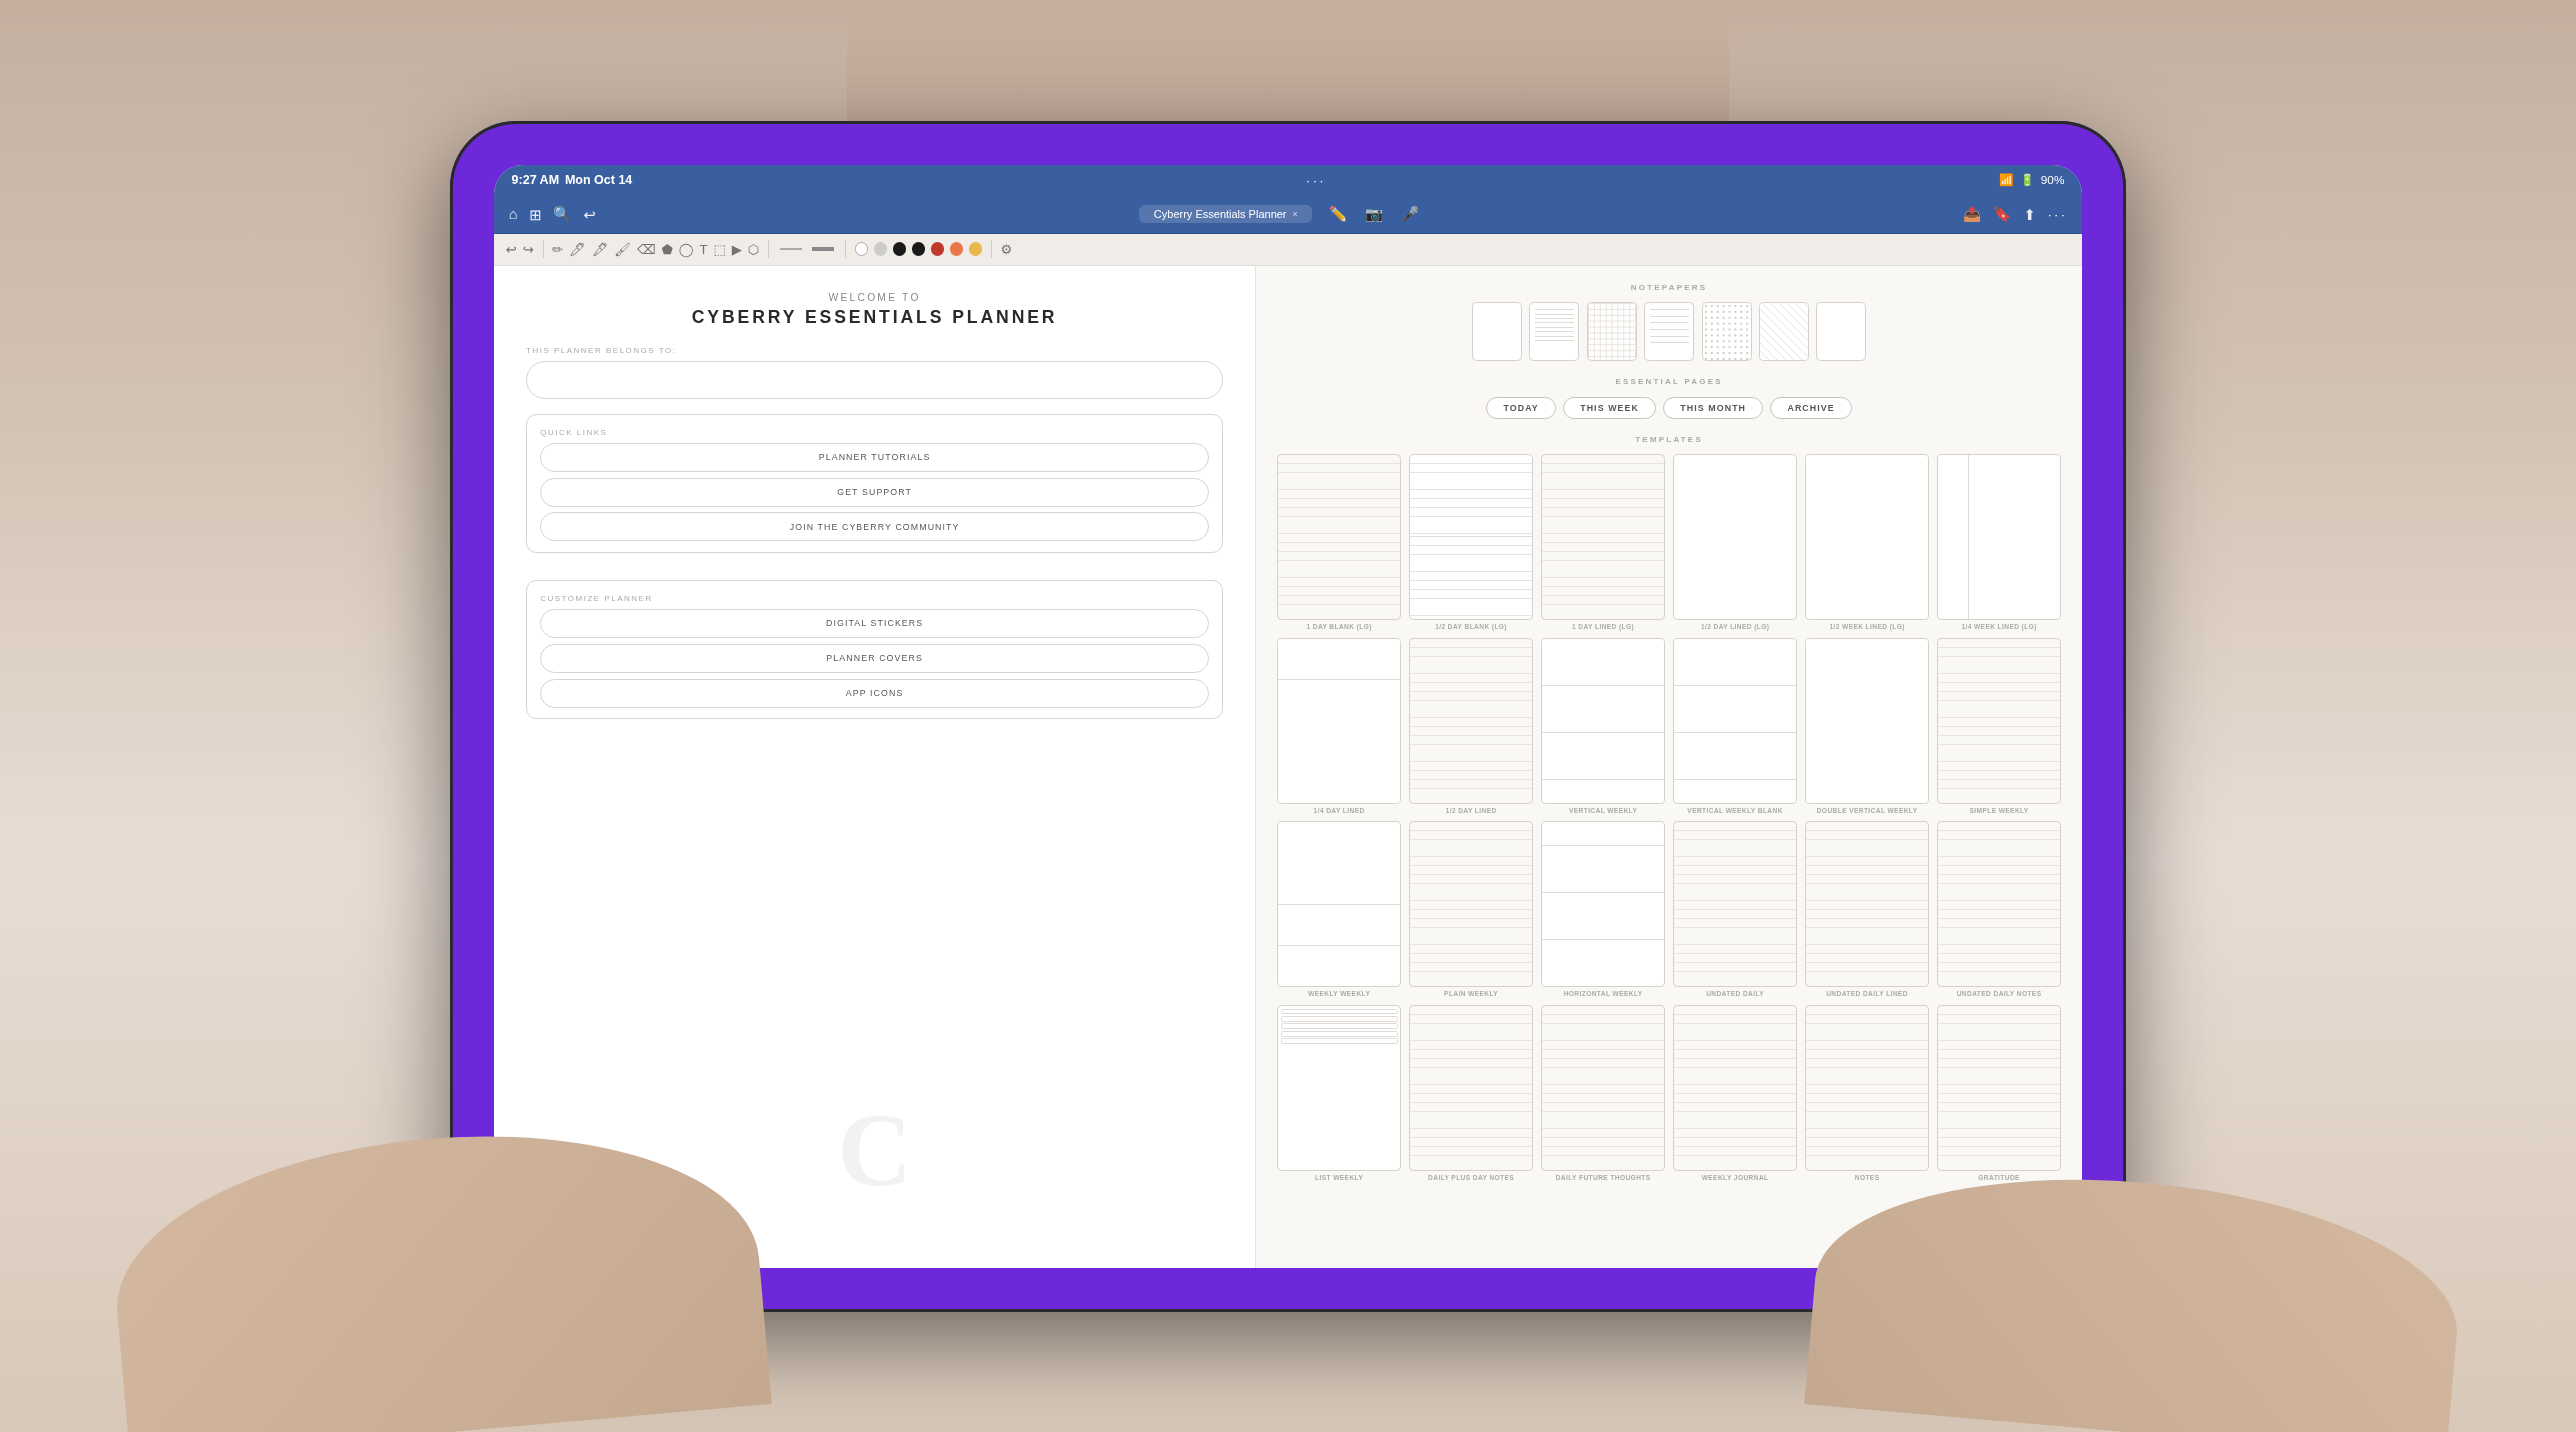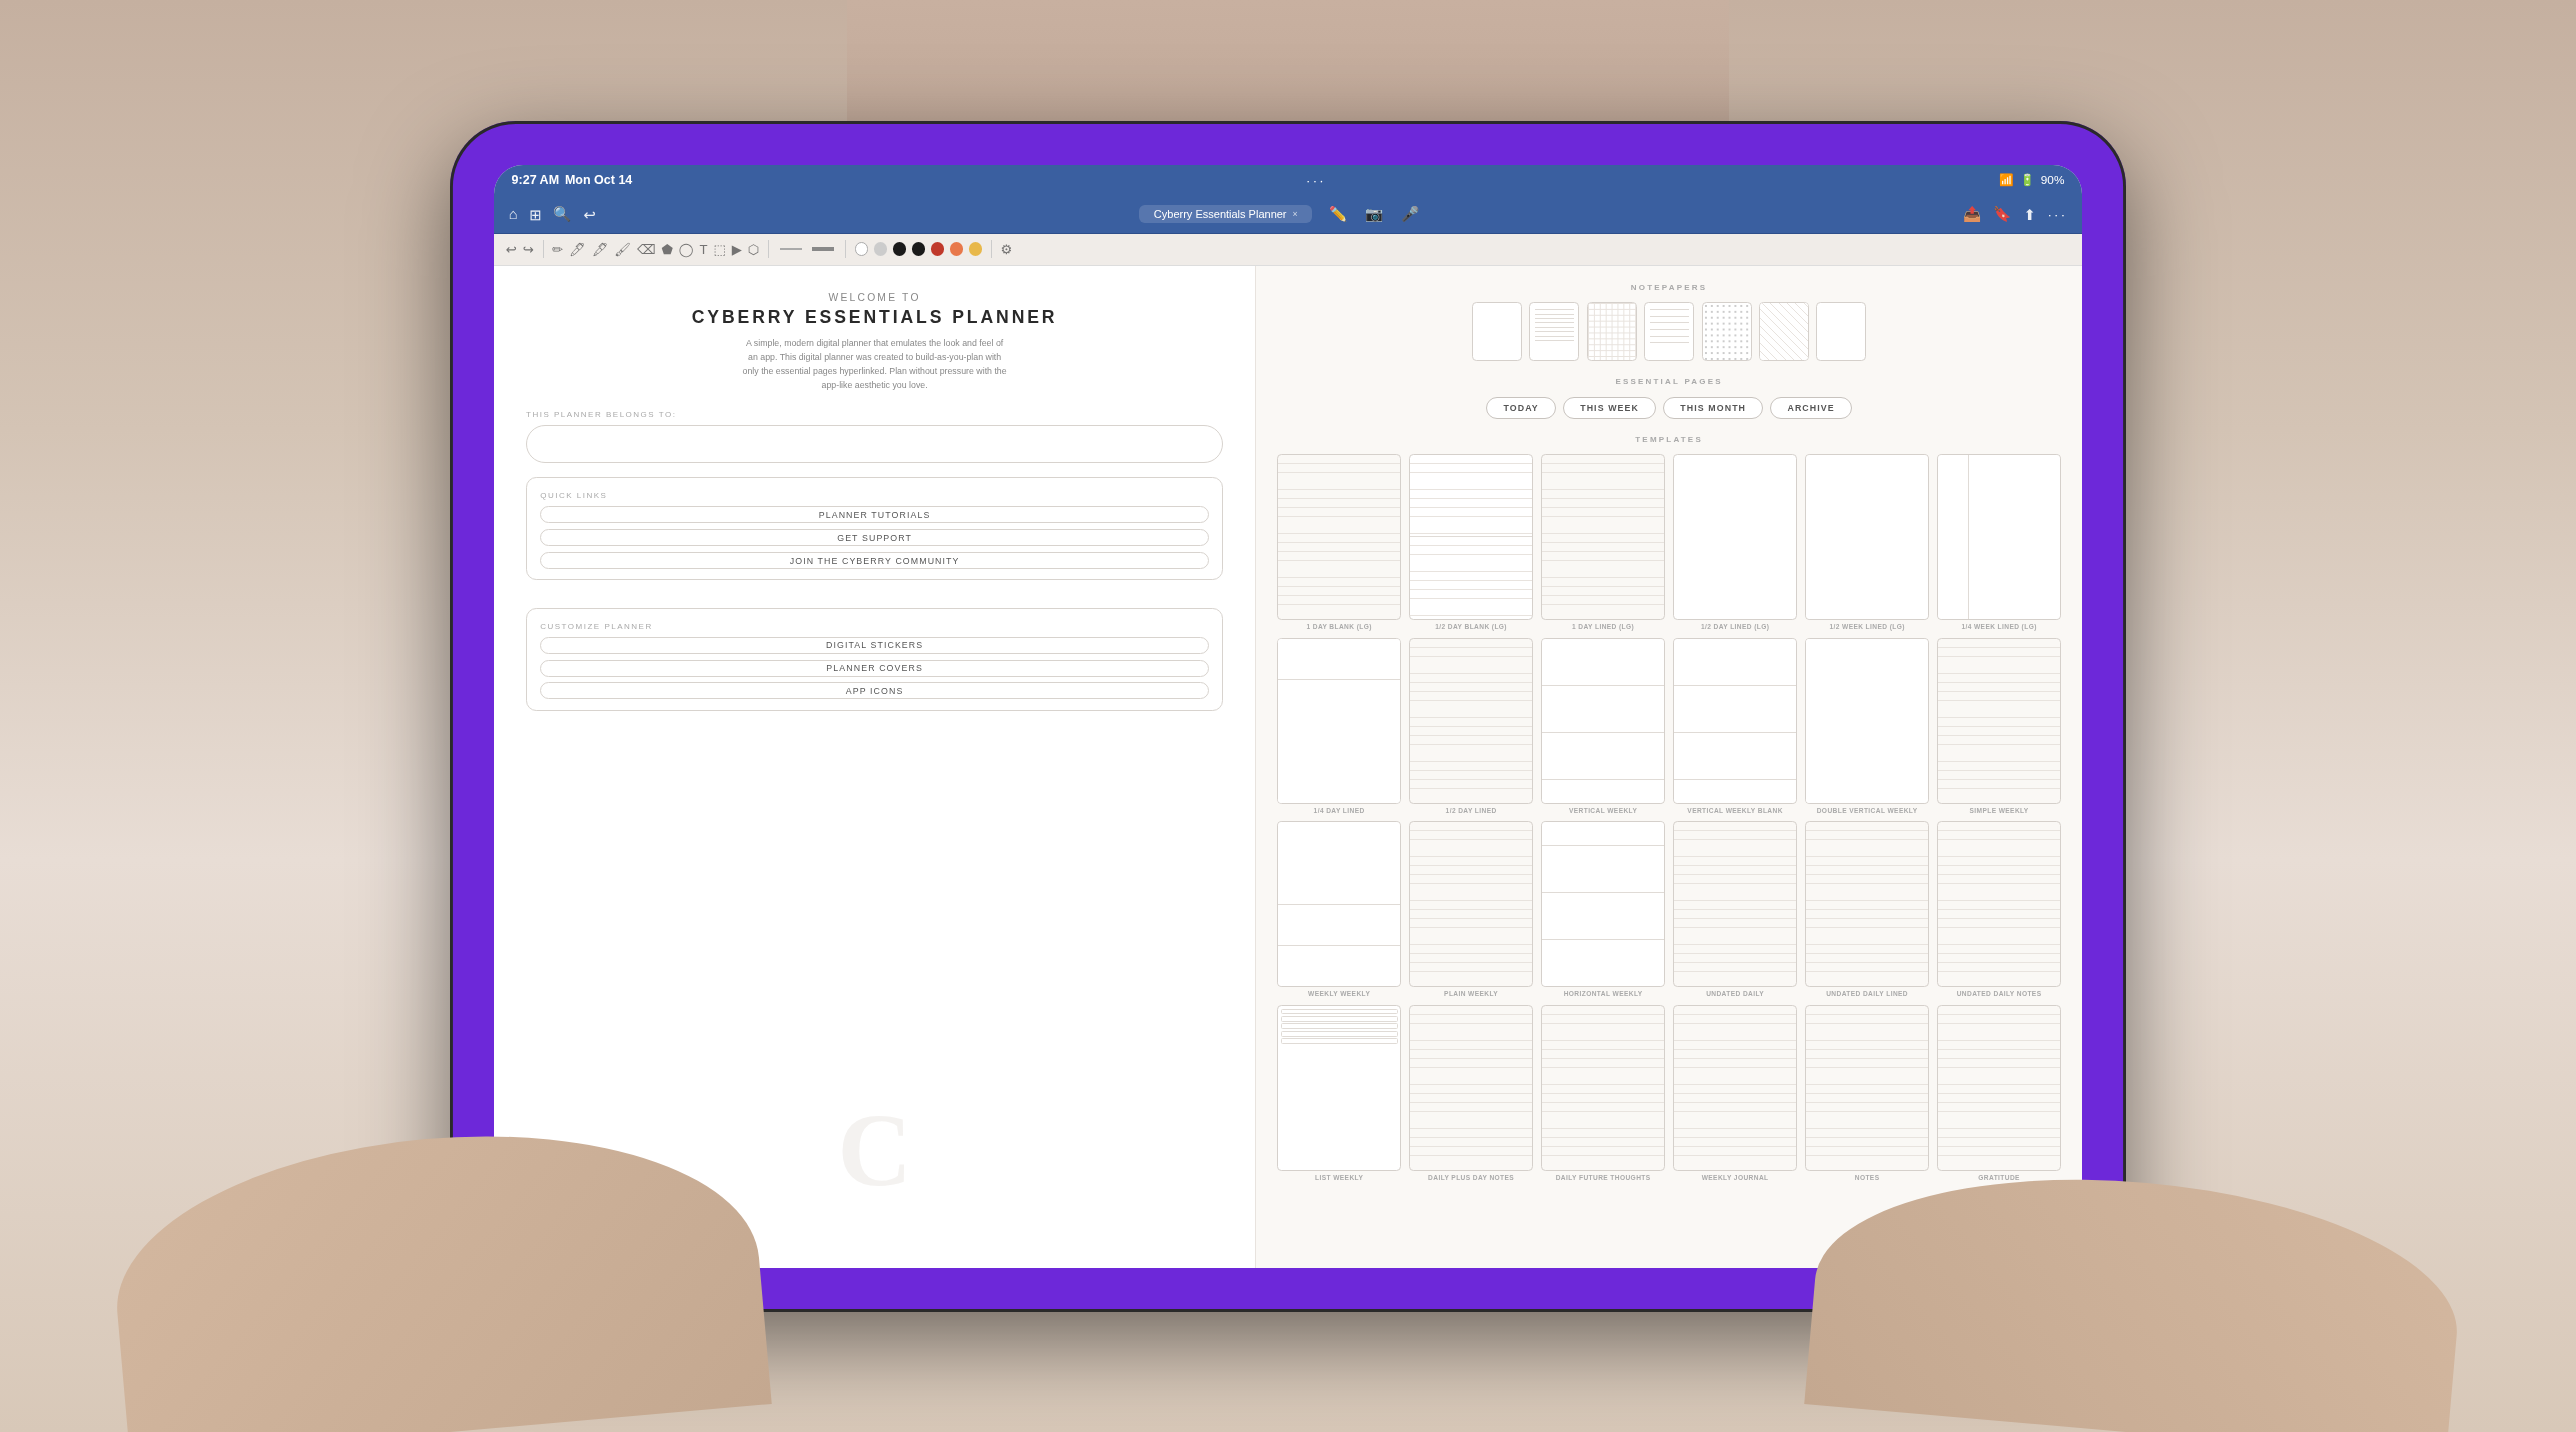--- a/index.html
+++ b/index.html
@@ -181,21 +181,21 @@
 
     .quick-links-section {
       border: 1.1px solid #d8d3ce;
       border-radius: 10.3px;
       padding: 13.2px 13.2px 10.3px;
       margin-bottom: 13.2px;
     }
     .btn-link {
       border: 1.1px solid #d8d3ce;
       border-radius: 22px;
-      height: 17px;
+      height: 29px;
       display: flex;
       align-items: center;
       justify-content: center;
       font-size: 8.8px;
       letter-spacing: 1.1px;
       color: #555;
       text-transform: uppercase;
       margin-bottom: 5.9px;
       cursor: pointer;
     }
@@ -419,21 +419,20 @@
     </div>
 
     <div class="main-content">
 
       <div class="left-panel">
         <div class="watermark">C</div>
 
         <div class="planner-welcome">
           <div class="welcome-to">WELCOME TO</div>
           <div class="planner-title">CYBERRY ESSENTIALS PLANNER</div>
-          <div class="planner-desc">A simple, modern digital planner that emulates the look and feel of an app. This digital planner was created to build-as-you-plan with only the essential pages hyperlinked. Plan without pressure with the app-like aesthetic you love.</div>
         </div>
 
         <div class="belongs-section">
           <div class="section-label">THIS PLANNER BELONGS TO:</div>
           <div class="belongs-box"></div>
         </div>
 
         <div class="quick-links-section">
           <div class="section-label">QUICK LINKS</div>
           <div class="btn-link">PLANNER TUTORIALS</div>

